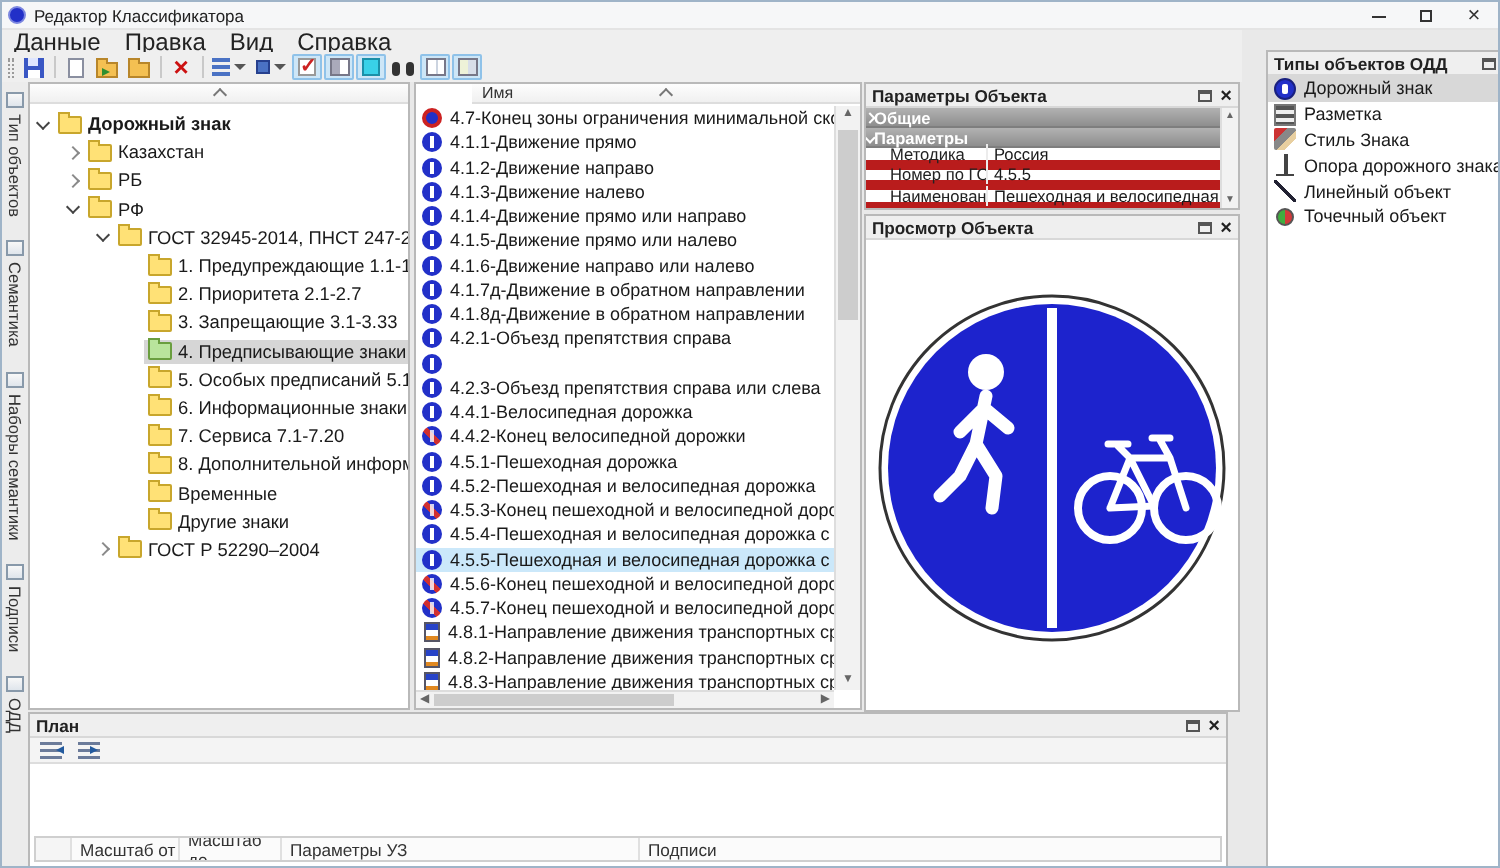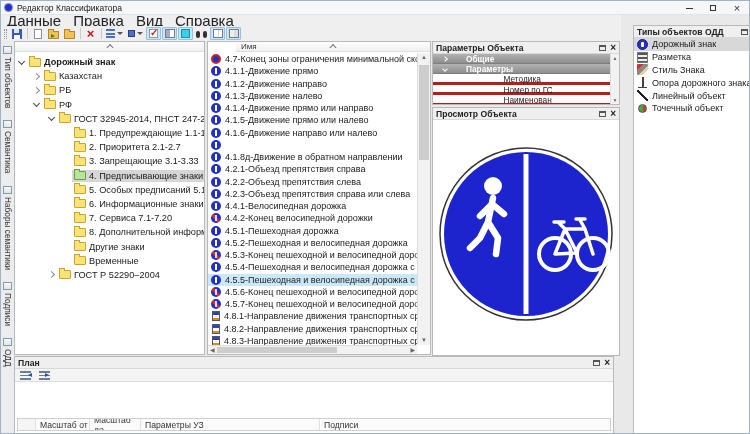--- a/index.html
+++ b/index.html
@@ -12,21 +12,21 @@
             display:flex;align-items:center;padding-left:3px;border-bottom:1px solid #e4e4e4;}
   .app-icon{width:9px;height:9px;border-radius:50%;background:#2230c8;border:1px solid #7c87e0;margin-right:4px;flex:none;}
   .title-text{font-size:8.5px;color:#222;white-space:nowrap;}
   .win-controls{position:absolute;right:0;top:0;height:14px;display:flex;}
   .win-btn{width:24px;height:14px;display:flex;align-items:center;justify-content:center;color:#333;}
   .glyph-min{width:7px;height:1px;background:#333;}
   .glyph-max{width:6px;height:6px;border:1px solid #333;}
   .glyph-close{font-size:11px;line-height:10px;color:#333;}
   
   .menubar{position:absolute;top:14px;left:0;width:620px;height:11px;display:flex;align-items:center;background:#efefef;}
-  .menu-item{padding:0 6px;font-size:15px;color:#222;}
+  .menu-item{padding:0 6px;font-size:12px;color:#222;}
   
   .toolbar{position:absolute;top:25px;left:0;width:620px;height:15px;display:flex;align-items:center;gap:1px;padding-left:2px;background:#efefef;}
   .tbtn{height:13px;min-width:15px;display:flex;align-items:center;justify-content:center;border:1px solid transparent;border-radius:1px;padding:0 1px;}
   .tbtn.m-toggled{background:#cde6f7;border-color:#8fc2e9;}
   .tbtn.m-toolbar-separator,.tbtn.m-toolbar-grip{min-width:4px;padding:0;}
   .ti{display:inline-block;position:relative;flex:none;}
   .caret{width:0;height:0;border-left:3px solid transparent;border-right:3px solid transparent;border-top:3px solid #555;margin-left:2px;display:none;}
   .tbtn.m-caret .caret{display:inline-block;}
   .ic-toolbar-grip{width:3px;height:10px;border-left:1px dotted #9a9a9a;border-right:1px dotted #9a9a9a;}
   .ic-toolbar-separator{width:1px;height:11px;background:#c9c9c9;}
@@ -94,24 +94,24 @@
   .vscroll .arr{position:absolute;left:0;right:0;text-align:center;font-size:6px;color:#666;line-height:9px;}
   .vscroll .arr.up{top:0;} .vscroll .arr.down{bottom:0;}
   .vthumb{position:absolute;left:1px;right:1px;top:12px;height:95px;background:#cdcdcd;}
   .hscroll{position:absolute;left:0;right:13px;bottom:0;height:9px;background:#f2f2f2;border-top:1px solid #ddd;}
   .hscroll .arr{position:absolute;top:0;bottom:0;font-size:6px;color:#666;line-height:9px;padding:0 2px;}
   .hscroll .arr.left{left:0;} .hscroll .arr.right{right:0;}
   .hthumb{position:absolute;top:1px;bottom:1px;left:9px;width:120px;background:#cdcdcd;}
   
   .params-panel{left:431px;top:40px;width:188px;height:64px;}
   .pg-body{position:absolute;top:12px;left:0;right:9px;bottom:0;}
-  .pg-group{height:10px;background:linear-gradient(#b2b2b2,#8e8e8e);color:#fff;font-weight:bold;font-size:8.3px;display:flex;align-items:center;padding-left:10px;gap:19px;border-bottom:1px solid #7e7e7e;}
+  .pg-group{height:10px;background:linear-gradient(#b2b2b2,#8e8e8e);color:#fff;font-weight:bold;font-size:8.3px;display:flex;align-items:center;padding-left:0;gap:0;border-bottom:1px solid #7e7e7e;}
   .pg-chev{width:4px;height:4px;border-right:1.2px solid #fff;border-bottom:1.2px solid #fff;transform:rotate(-45deg);flex:none;}
   .pg-chev.m-expanded{transform:rotate(45deg);}
-  .pg-row{height:10.5px;display:flex;align-items:center;font-size:8.3px;border-bottom:3px solid #b91c1c;flex-direction:column;}
+  .pg-row{height:10.5px;display:flex;align-items:center;font-size:8.3px;border-bottom:5px solid #b91c1c;}
   .pg-name{width:60px;padding-left:12px;color:#222;flex:none;white-space:nowrap;overflow:hidden;}
   .pg-value{flex:1;padding-left:3px;border-left:1px solid #ececec;white-space:nowrap;overflow:hidden;}
   .pg-scroll{position:absolute;top:12px;right:0;width:9px;bottom:0;background:#f2f2f2;border-left:1px solid #ddd;}
   .pg-scroll .arr{position:absolute;left:0;right:0;text-align:center;font-size:5px;color:#666;line-height:8px;}
   .pg-scroll .arr.up{top:0;}.pg-scroll .arr.down{bottom:0;}
   
   .preview-panel{left:431px;top:106px;width:188px;height:249px;}
   .preview-body{position:absolute;top:12px;left:0;right:0;bottom:0;display:flex;justify-content:center;align-items:flex-start;padding-top:6px;background:#fff;}
   
   .odd-panel{left:632px;top:24px;width:129px;height:409px;}
@@ -415,30 +415,30 @@
             <span class="folder"></span>
             <span class="tlabel">8. Дополнительной информации 8.1.1-8.24</span>
           </span>
         </div>
 
         <div class="tree-row">
           <span class="indent" style="padding-left: 49px;"></span>
           <span class="chev m-none"></span>
           <span class="core">
             <span class="folder"></span>
+            <span class="tlabel">Временные</span>
+          </span>
+        </div>
+
+        <div class="tree-row">
+          <span class="indent" style="padding-left: 49px;"></span>
+          <span class="chev m-none"></span>
+          <span class="core">
+            <span class="folder"></span>
             <span class="tlabel">Другие знаки</span>
-          </span>
-        </div>
-
-        <div class="tree-row">
-          <span class="indent" style="padding-left: 49px;"></span>
-          <span class="chev m-none"></span>
-          <span class="core">
-            <span class="folder"></span>
-            <span class="tlabel">Временные</span>
           </span>
         </div>
 
         <div class="tree-row">
           <span class="indent" style="padding-left: 34px;"></span>
           <span class="chev m-collapsed"></span>
           <span class="core">
             <span class="folder"></span>
             <span class="tlabel">ГОСТ Р 52290–2004</span>
           </span>
@@ -483,35 +483,35 @@
           <span class="llabel">4.1.5-Движение прямо или налево</span>
         </div>
 
         <div class="list-row">
           <span class="licon ic-sign-blue"></span>
           <span class="llabel">4.1.6-Движение направо или налево</span>
         </div>
 
         <div class="list-row">
           <span class="licon ic-sign-blue"></span>
+          <span class="llabel">4.1.7д-Движение в обратном направлении</span>
         </div>
 
         <div class="list-row">
           <span class="licon ic-sign-blue"></span>
           <span class="llabel">4.1.8д-Движение в обратном направлении</span>
         </div>
 
         <div class="list-row">
           <span class="licon ic-sign-blue"></span>
           <span class="llabel">4.2.1-Объезд препятствия справа</span>
         </div>
 
         <div class="list-row">
           <span class="licon ic-sign-blue"></span>
-          <span class="llabel">4.2.2-Объезд препятствия слева</span>
         </div>
 
         <div class="list-row">
           <span class="licon ic-sign-blue"></span>
           <span class="llabel">4.2.3-Объезд препятствия справа или слева</span>
         </div>
 
         <div class="list-row">
           <span class="licon ic-sign-blue"></span>
           <span class="llabel">4.4.1-Велосипедная дорожка</span>

